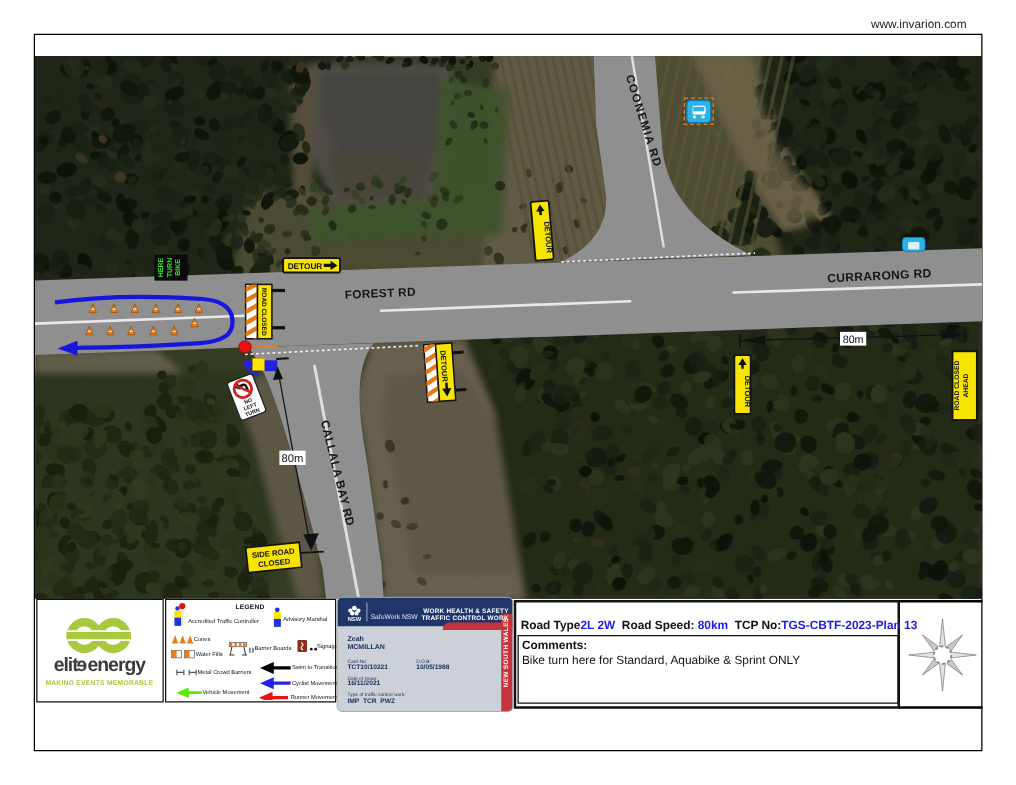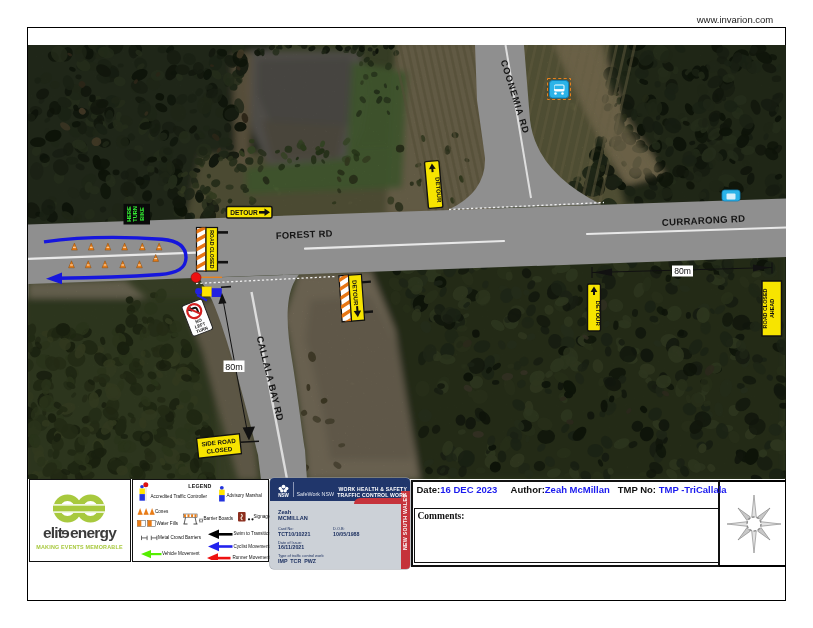--- a/index.html
+++ b/index.html
@@ -1914,23 +1914,24 @@
 <div class="abs" style="left:8px;top:53px;font-size:5.3px;font-weight:bold;color:#1c3060;">TCT10/10221</div>
 <div class="abs" style="left:63px;top:48px;font-size:3.9px;color:#1c3060;">D.O.B:</div>
 <div class="abs" style="left:63px;top:53px;font-size:5.3px;font-weight:bold;color:#1c3060;">10/05/1988</div>
 <div class="abs" style="left:8px;top:62px;font-size:3.9px;color:#1c3060;">Date of Issue:</div>
 <div class="abs" style="left:8px;top:66.5px;font-size:5.3px;font-weight:bold;color:#1c3060;">16/11/2021</div>
 <div class="abs" style="left:8px;top:75.5px;font-size:3.9px;color:#1c3060;">Type of traffic control work:</div>
 <div class="abs" style="left:8px;top:80px;font-size:5.3px;font-weight:bold;color:#1c3060;">IMP&nbsp; TCR&nbsp; PWZ</div>
 <div class="abs" style="right:-29px;top:41px;width:68px;text-align:center;font-size:5.2px;font-weight:bold;color:#fff;transform:rotate(-90deg);letter-spacing:0.3px;">NEW SOUTH WALES</div>
 </div>
 <div class="bx" style="left:410.5px;top:479.5px;width:309px;height:87px;border-width:2px;">
-<div class="abs" style="left:4px;top:2.5px;font-size:9.5px;color:#111;white-space:nowrap;"><b>Date:</b><span style="color:#1b1bee;font-weight:bold">16 DEC 2023</span>&nbsp;&nbsp;&nbsp;&nbsp;&nbsp;<b>Author:</b><span style="color:#1b1bee;font-weight:bold">Zeah McMillan</span>&nbsp;&nbsp;&nbsp;<b>TMP No:</b> <span style="color:#1b1bee;font-weight:bold">TMP -TriCallala</span></div>
+<div class="abs" style="left:4px;top:13.5px;font-size:9.5px;color:#111;white-space:nowrap;"><b>Road Type</b><span style="color:#1b1bee;font-weight:bold">2L 2W</span>&nbsp; <b>Road Speed:</b> <span style="color:#1b1bee;font-weight:bold">80km</span>&nbsp; <b>TCP No:</b><span style="color:#1b1bee;font-weight:bold">TGS-CBTF-2023-Plan 13</span></div>
 <div class="abs" style="left:1px;top:26px;width:303px;height:53.5px;border:1.4px solid #111;">
-<div class="abs" style="left:3px;top:2px;font-size:9.5px;font-weight:bold;color:#111;font-family:Liberation Serif, serif;">Comments:</div>
+<div class="abs" style="left:3px;top:2px;font-size:9.5px;font-weight:bold;color:#111;">Comments:</div>
+<div class="abs" style="left:3px;top:14px;font-size:9.5px;color:#111;">Bike turn here for Standard, Aquabike &amp; Sprint ONLY</div>
 </div>
 </div>
 <div class="abs" style="left:719px;top:479.5px;width:67px;height:83.5px;border-top:2px solid #000;border-bottom:2px solid #000;">
 <svg class="abs" style="left:5px;top:11px" width="60" height="62" viewBox="-30 -31 60 62">
 <g stroke="#666" stroke-width="0.5" fill="#e2e2e2">
 <polygon points="0,-29 2.4,-6 -2.4,-6"></polygon>
         <polygon points="0,29 2.4,6 -2.4,6"></polygon>
 <polygon points="-27,0 -6,-2.4 -6,2.4"></polygon>
         <polygon points="27,0 6,-2.4 6,2.4"></polygon>
 <polygon points="-16,-16 -3.5,-7 -7,-3.5" fill="#c8c8c8"></polygon>

